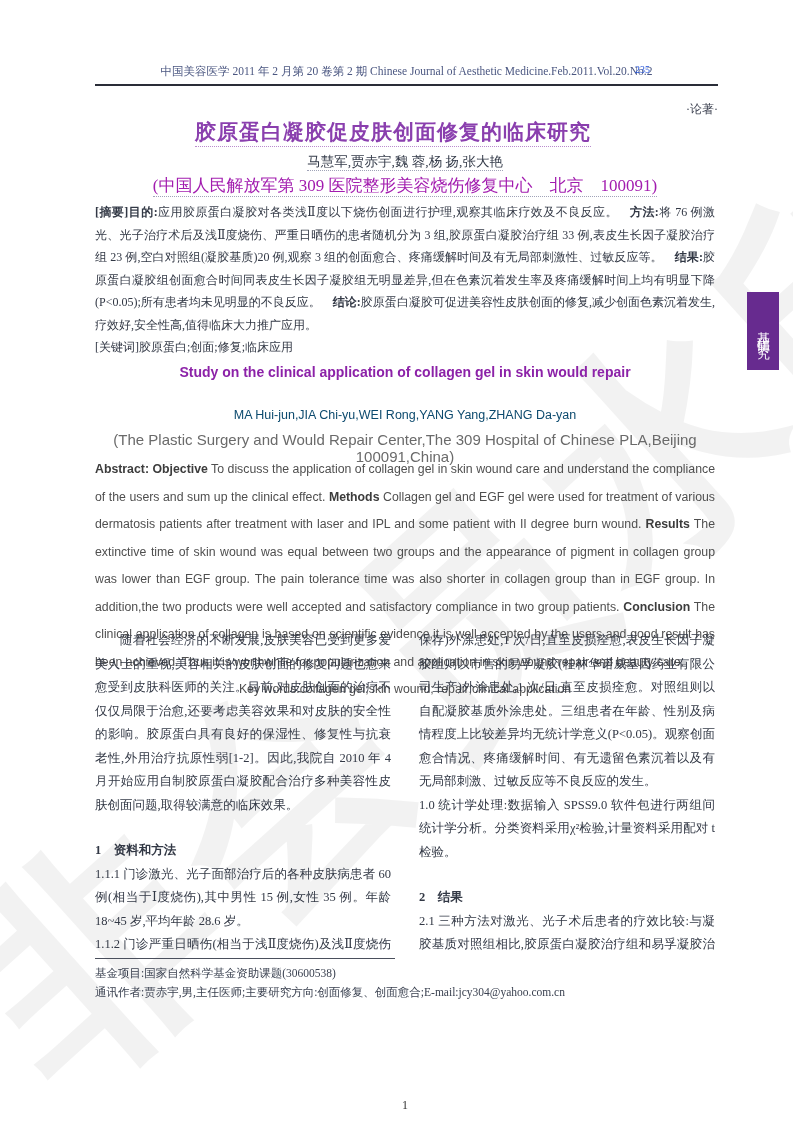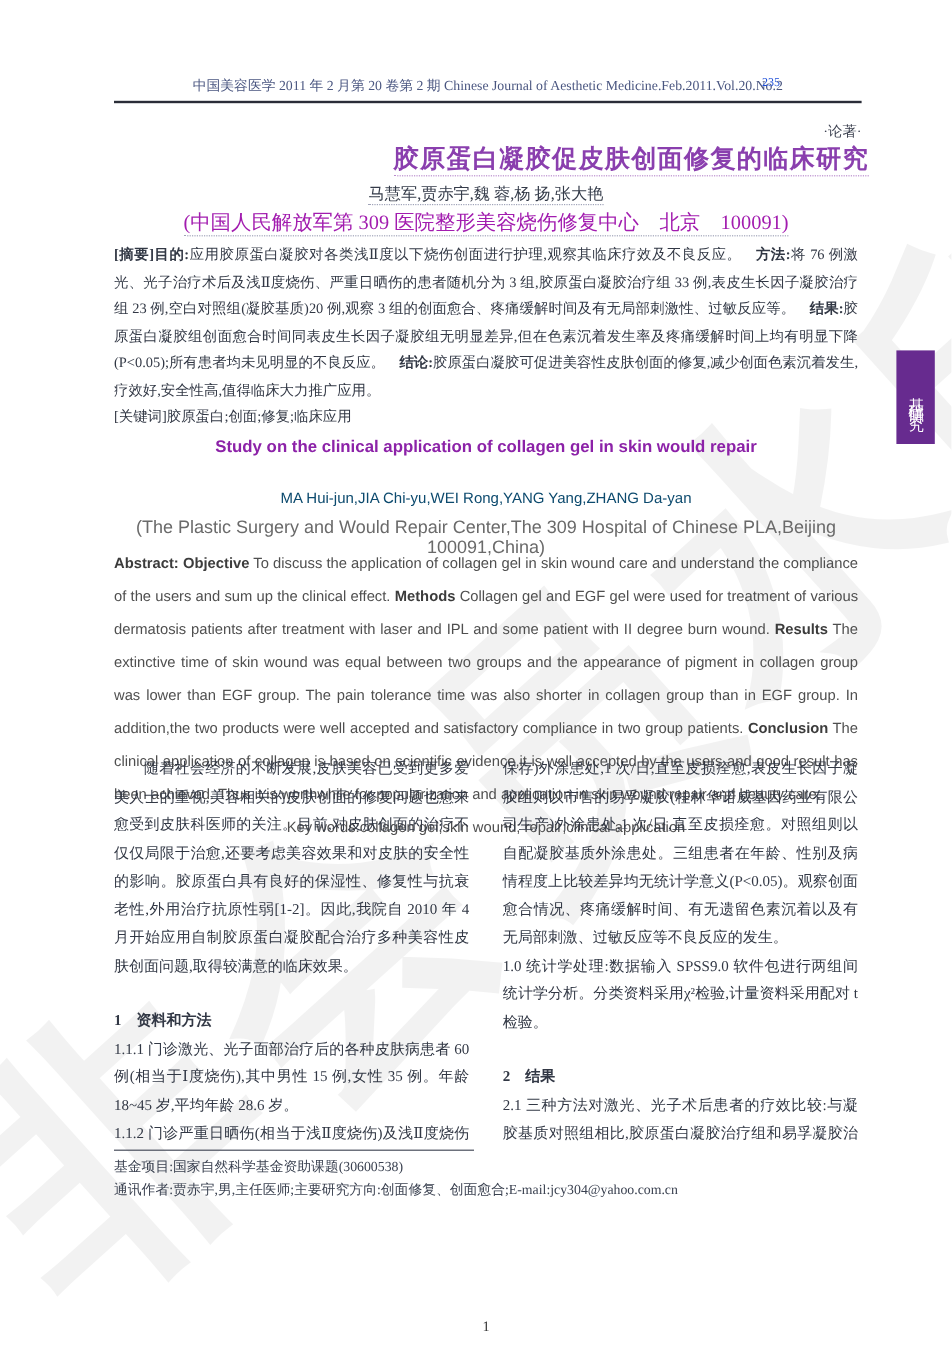--- a/index.html
+++ b/index.html
@@ -34,21 +34,21 @@
   }
   .header-row{
     position:absolute;top:64px;left:95px;width:623px;
     font-size:11.5px;color:var(--header-blue);
   }
   .header-journal{display:block;text-align:center;}
   .header-pagenum{position:absolute;right:68px;top:0;font-size:10px;color:#1d4ed8;}
   .rule{position:absolute;top:84px;left:95px;width:623px;height:2px;background:#2a2d38;}
   .article-type{position:absolute;top:101px;left:598px;width:120px;text-align:right;font-size:12px;color:#3a3f4e;}
   .title-cn{
-    position:absolute;top:118px;left:104px;width:620px;text-align:right;
+    position:absolute;top:118px;left:83px;width:620px;text-align:center;
     font-size:21px;font-weight:bold;color:var(--accent);letter-spacing:1px;
   }
   .title-cn span{border-bottom:1px dotted #b98ccd;padding-bottom:2px;}
   .authors-cn{position:absolute;top:153px;left:95px;width:620px;text-align:center;font-size:13.5px;color:#343b49;}
   .authors-cn span{border-bottom:1px dotted #a0a3b8;padding-bottom:1px;}
   .affiliation-cn{position:absolute;top:174px;left:95px;width:620px;text-align:center;font-size:17px;color:#a21caf;}
   .affiliation-cn span{border-bottom:1px dotted #a0a3b8;padding-bottom:1px;}
   .abstract-block{position:absolute;top:201px;left:95px;width:620px;font-size:12px;line-height:22.5px;text-align:justify;color:#323845;}
   .abstract-block b{font-weight:bold;}
   .seg-gap{margin-left:1em;margin-top:28px;}

